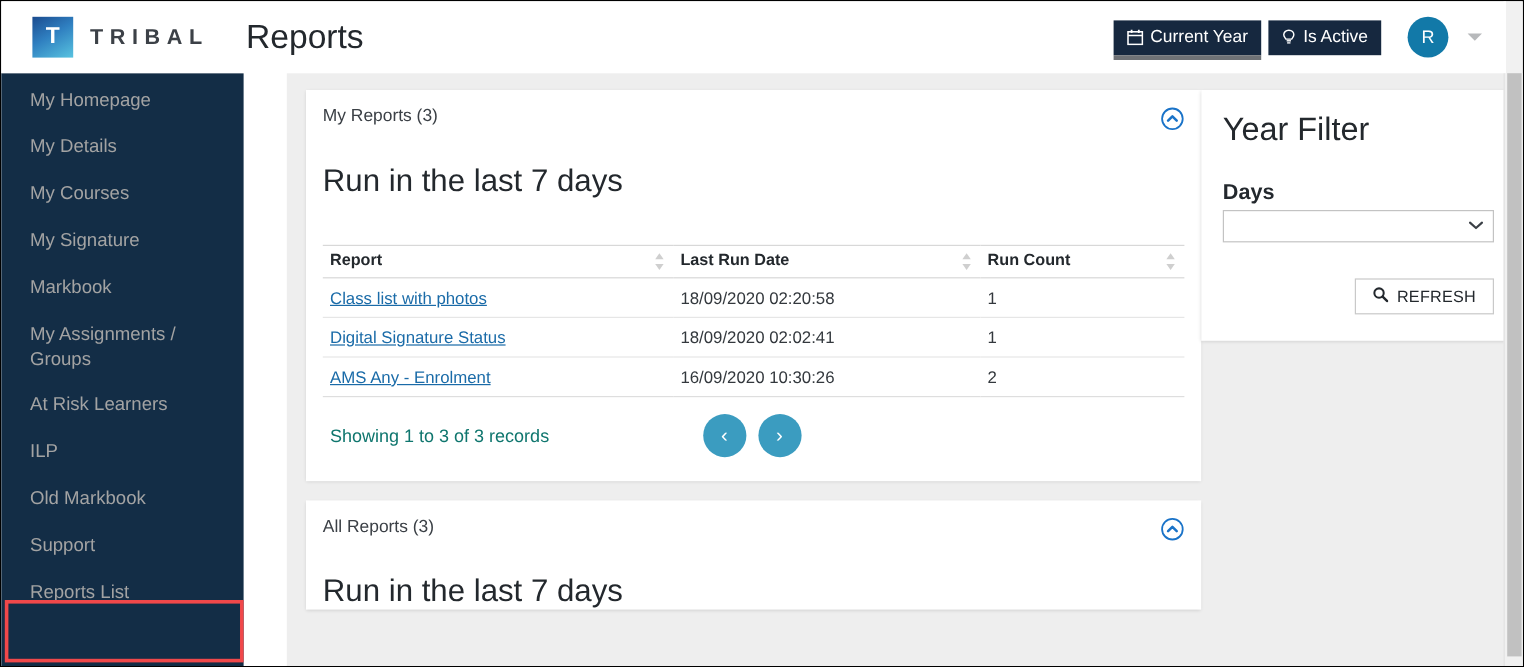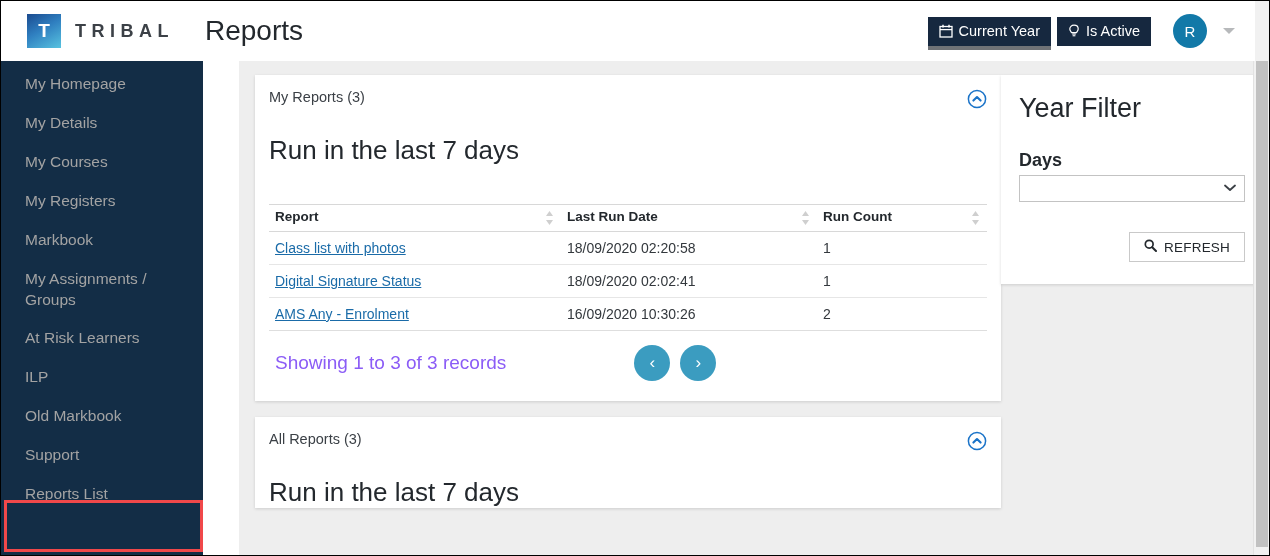--- a/index.html
+++ b/index.html
@@ -158,21 +158,21 @@
   table.rt a {
     color: #1a6ba8; text-decoration: underline; font-size: 14px;
   }
   .col-w1 { width: 292px; }
   .col-w2 { width: 256px; }
 
   .tfoot {
     display: flex; align-items: center;
     padding: 14px 6px 20px 6px;
   }
-  .rec-count { font-size: 19px; color: #8b5cf6; text-align: center; }
+  .rec-count { font-size: 15px; color: #0f766e; text-align: center; }
   .pager { display: flex; gap: 10px; margin-left: 128px; }
   .pg-btn {
     width: 36px; height: 36px; border-radius: 50%;
     background: #3b9cc0; color: #ffffff;
     display: flex; align-items: center; justify-content: center;
     font-size: 17px; cursor: pointer; border: none;
   }
 
   
   .filter-card {
@@ -263,21 +263,21 @@
         <span>R</span>
       </div>
       <div class="caret-down"></div>
     </div>
   </div>
 
   <div class="sidebar">
     <div class="nav-item">My Homepage</div>
     <div class="nav-item">My Details</div>
     <div class="nav-item">My Courses</div>
-    <div class="nav-item">My Registers</div>
+    <div class="nav-item">My Signature</div>
     <div class="nav-item">Markbook</div>
     <div class="nav-item">My Assignments /
 Groups</div>
     <div class="nav-item">At Risk Learners</div>
     <div class="nav-item">ILP</div>
     <div class="nav-item">Old Markbook</div>
     <div class="nav-item">Support</div>
     <div class="nav-item highlighted">Reports List</div>
   </div>
   <div class="redbox"></div>

